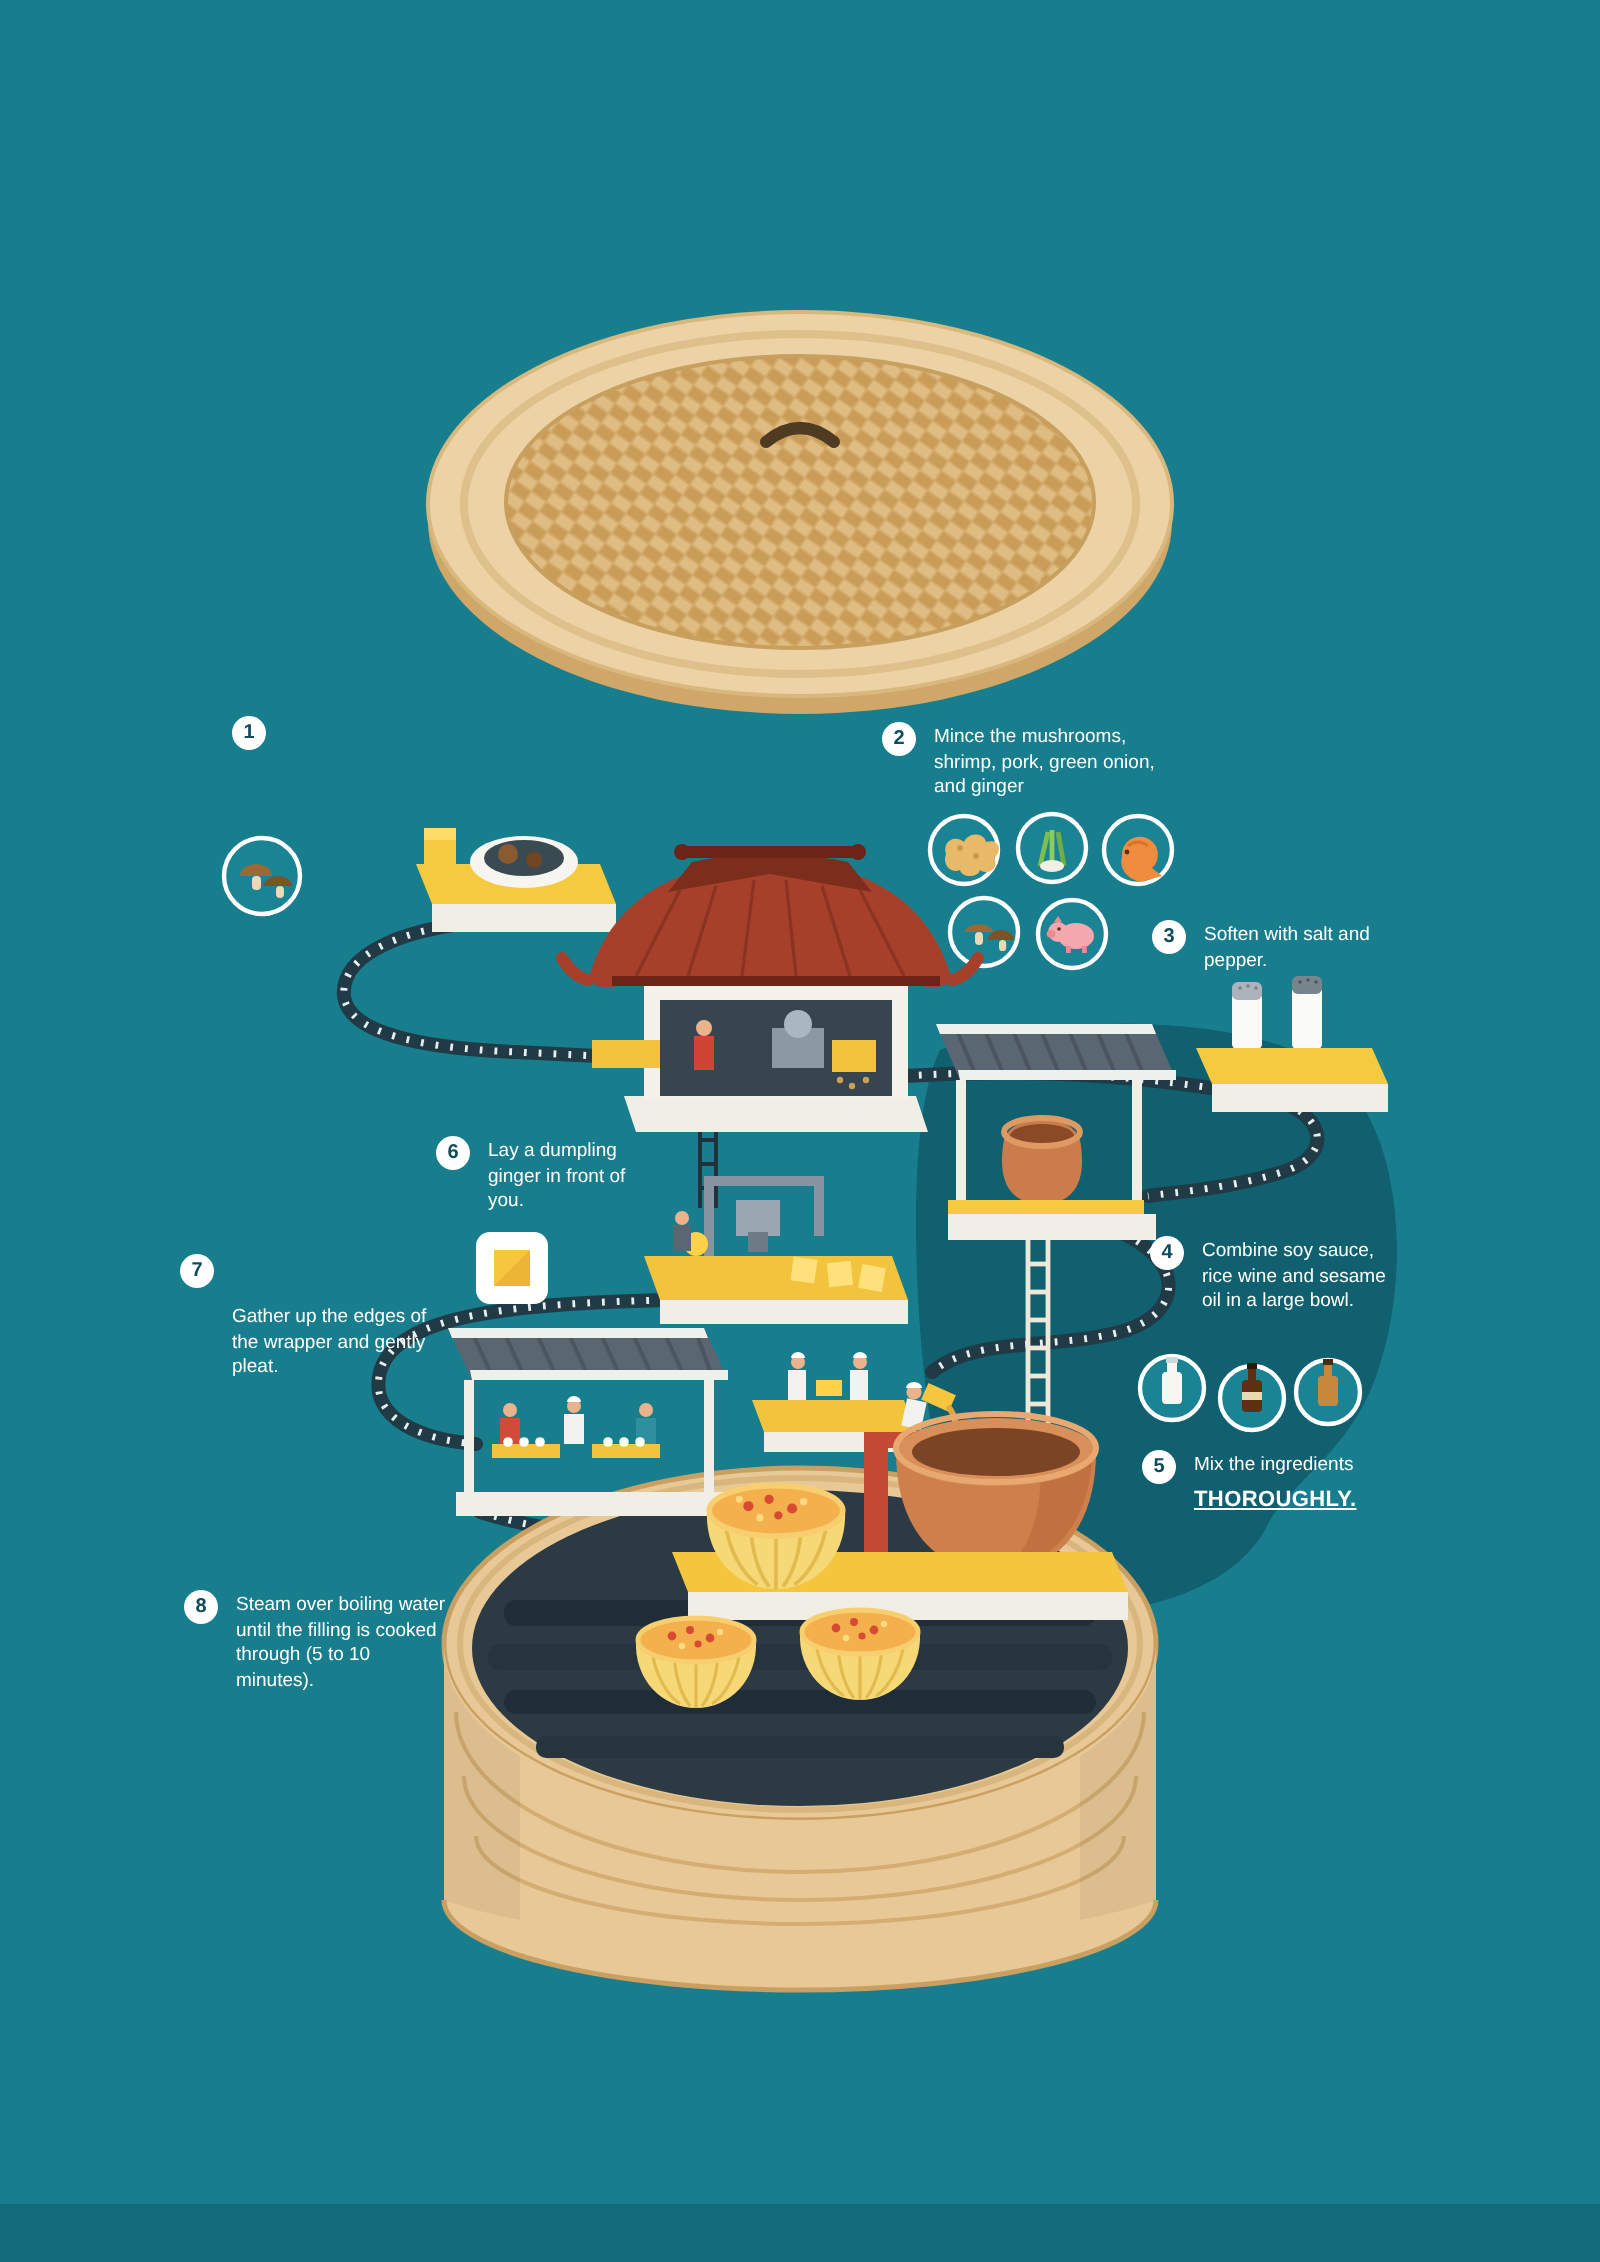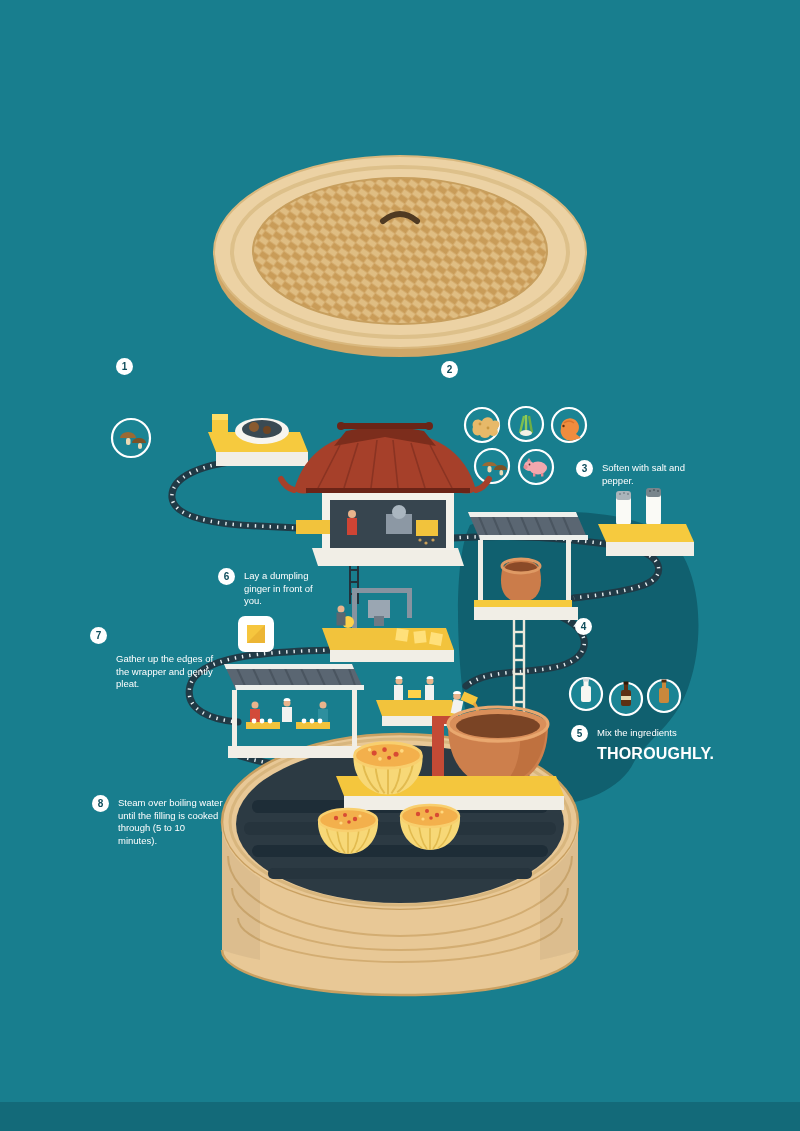--- a/index.html
+++ b/index.html
@@ -5,21 +5,21 @@
   html,body{margin:0;padding:0;background:#187e8e;}
   .canvas{position:relative;width:800px;height:1131px;background:#187e8e;overflow:hidden;
           font-family:"Liberation Sans",sans-serif;}
   .art{position:absolute;left:0;top:0;}
   .step{position:absolute;display:flex;gap:9px;color:#ffffff;}
   .step-num{flex:0 0 auto;width:17px;height:17px;border-radius:50%;background:#ffffff;
             color:#0f4d5c;font-size:10px;font-weight:bold;line-height:17px;text-align:center;
             margin-top:-2px;}
   .step-text{font-size:9.5px;line-height:1.34;}
   .para2{margin-top:24px;}
-  .emph{font-size:16px;font-weight:bold;letter-spacing:.2px;display:inline-block;margin-top:3px;}
+  .emph{font-size:11px;font-weight:bold;letter-spacing:.2px;display:inline-block;margin-top:3px;text-decoration:underline;}
 </style>
 </head>
 <body>
 
 <div class="canvas">
 
 <svg class="art" width="800" height="1131" viewBox="0 0 800 1131">
   <defs>
     <pattern id="weave" width="18" height="12" patternUnits="userSpaceOnUse" patternTransform="rotate(35 400 250)">
       <rect width="18" height="12" fill="#d4ab6c"></rect>
@@ -383,29 +383,31 @@
     <path d="M578 822 A178 88 0 0 1 540 878 L540 960 A178 45 0 0 0 578 950 Z" fill="#000000" opacity="0.05"></path>
   </g>
 </svg>
 
 <div class="step" style="left:116px;top:360px;width:158px">
   <div class="step-num">1</div>
 </div>
 
 <div class="step" style="left:441px;top:363px;width:143px">
   <div class="step-num">2</div>
+  <div class="step-text">Mince the mushrooms, shrimp, pork, green onion, and ginger</div>
 </div>
 
 <div class="step" style="left:576px;top:462px;width:110px">
   <div class="step-num">3</div>
   <div class="step-text">Soften with salt and pepper.</div>
 </div>
 
 <div class="step" style="left:575px;top:620px;width:122px">
   <div class="step-num">4</div>
+  <div class="step-text">Combine soy sauce, rice wine and sesame oil in a large bowl.</div>
 </div>
 
 <div class="step" style="left:571px;top:727px;width:146px">
   <div class="step-num">5</div>
   <div class="step-text">
     <span>Mix the ingredients</span><br>
     <span class="emph">THOROUGHLY.</span>
   </div>
 </div>
 

